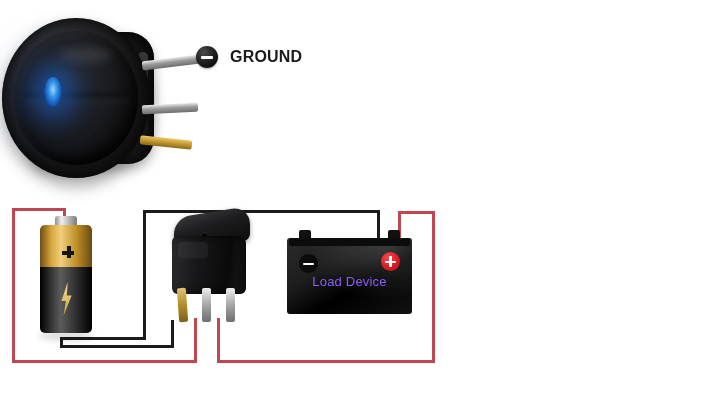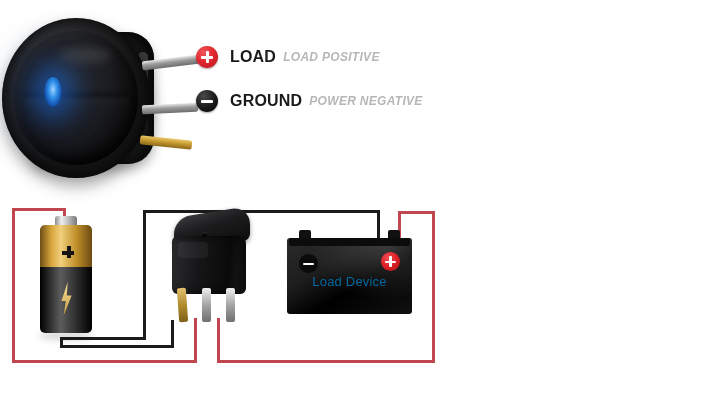--- a/index.html
+++ b/index.html
@@ -151,21 +151,21 @@
     position:absolute;width:19px;height:19px;border-radius:50%;
     display:flex;align-items:center;justify-content:center;
   }
   .load-badge.minus{left:12px;top:24px;background:#0b0b0b;}
   .load-badge.plus{left:94px;top:22px;background:radial-gradient(circle at 35% 28%, #ef4a50 0%, #df1f26 50%, #ac1217 100%);}
   .load-badge .bh,.load-badge .bv{position:absolute;background:#fff;border-radius:1px;}
   .load-badge .bh{left:4px;top:8.5px;width:11px;height:2.5px;}
   .load-badge .bv{left:8.2px;top:4px;width:2.5px;height:11px;}
   .load-label{
     position:absolute;left:0;top:44px;width:125px;text-align:center;
-    color:#0369a1;font-size:13px;letter-spacing:.2px;
+    color:#8b5cf6;font-size:13px;letter-spacing:.2px;
   }
 </style>
 </head>
 <body>
 
 <div id="stage">
 
   <div class="switch-photo">
     <div class="sw-body"></div>
     <div class="sw-ring">
@@ -174,36 +174,27 @@
         <div class="sw-led"></div>
       </div>
     </div>
     <div class="term silver t1"></div>
     <div class="term silver t2"></div>
     <div class="term gold t3"></div>
   </div>
 
   <div class="legend">
 
-    <div class="legend-row">
-      <div class="badge pos">
-        <span class="bar-h"></span>
-          <span class="bar-v"></span>
-      </div>
-      <span class="lg-term">LOAD</span>
-      <span class="lg-desc">LOAD POSITIVE</span>
-    </div>
 
 
     <div class="legend-row">
       <div class="badge neg">
         <span class="bar-h"></span>
       </div>
       <span class="lg-term">GROUND</span>
-      <span class="lg-desc">POWER NEGATIVE</span>
     </div>
 
   </div>
 
 
   <div class="diagram">
 
     <div class="wire blk wh" style="left:143px;top:22px;width:237px;"></div>
     <div class="wire blk wv" style="left:143px;top:22px;height:130px;"></div>
     <div class="wire blk wh" style="left:60px;top:149px;width:86px;"></div>

